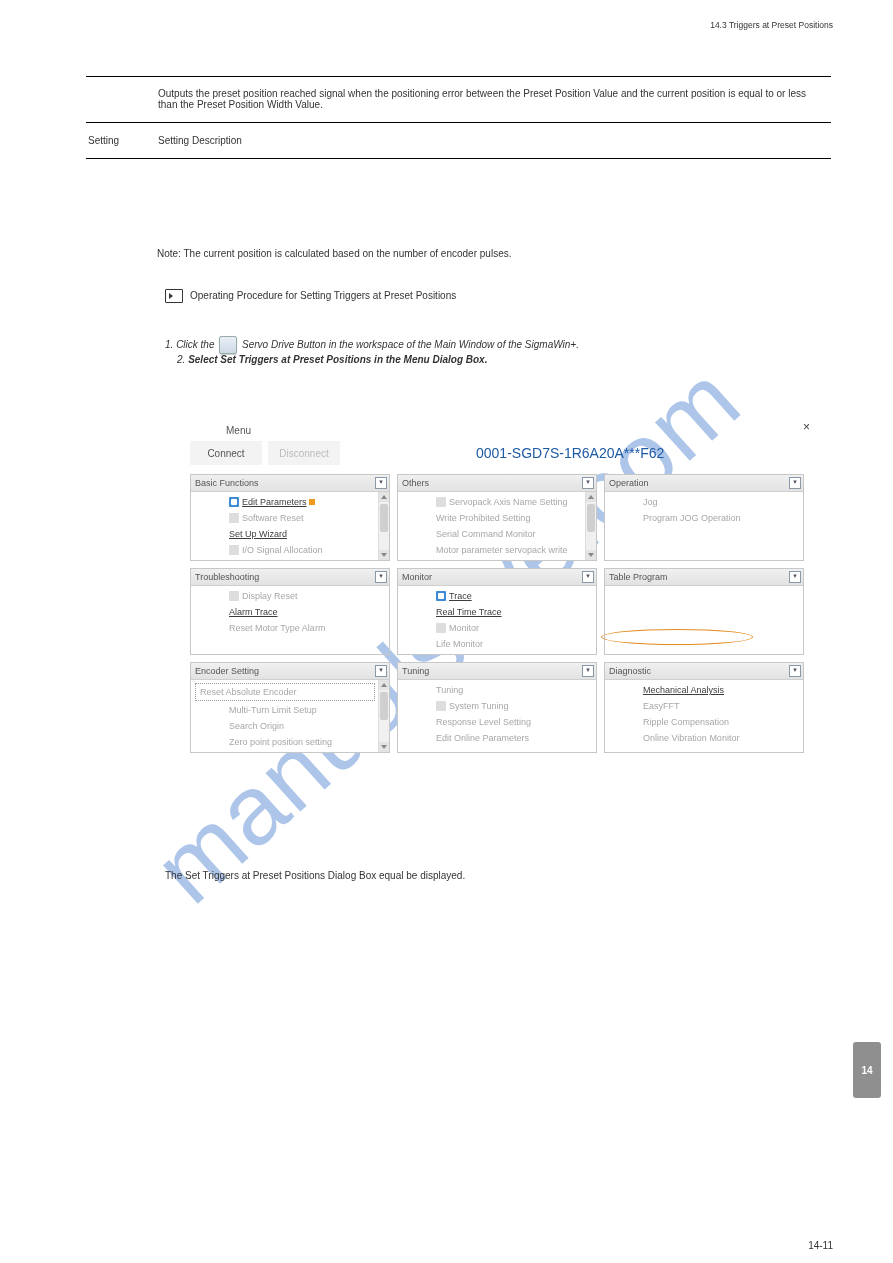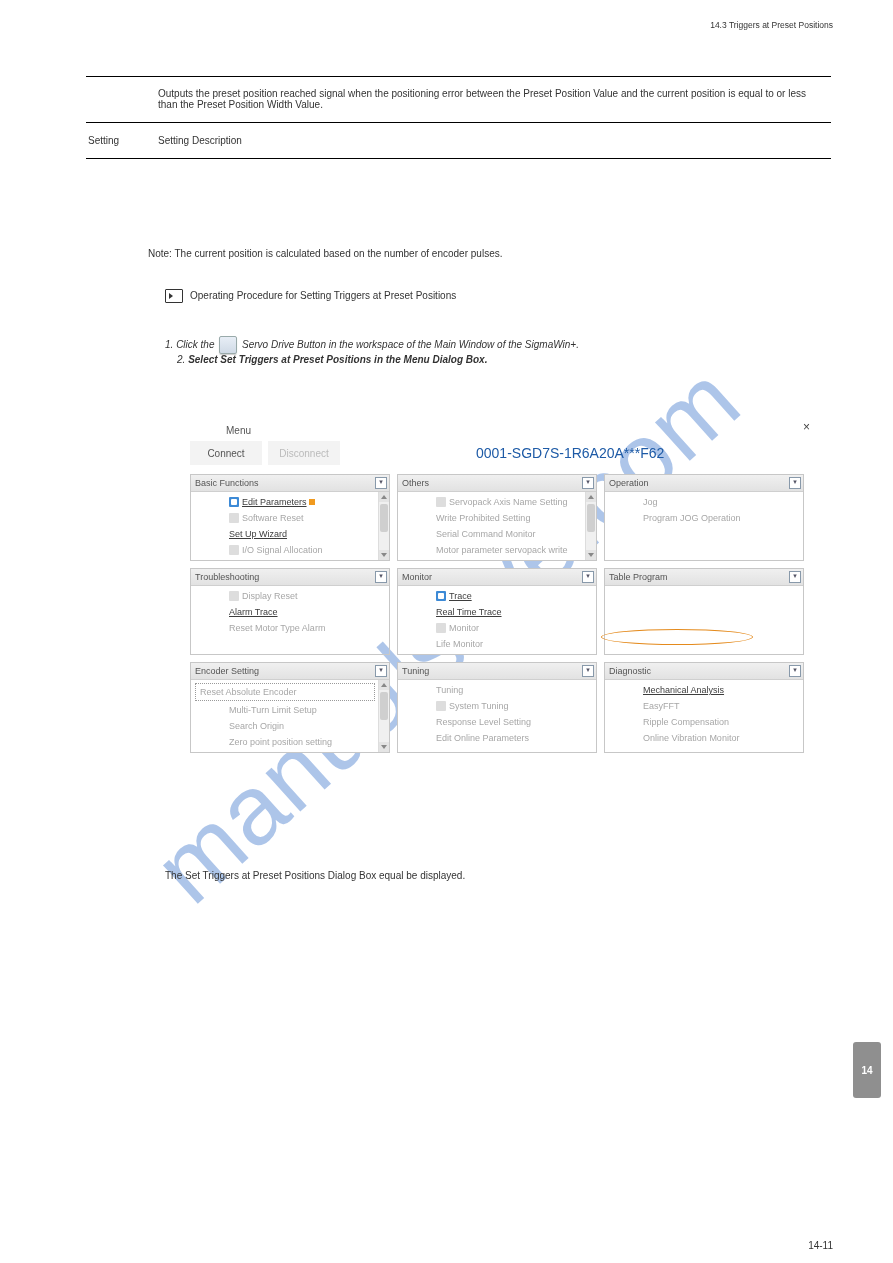--- a/index.html
+++ b/index.html
@@ -5,21 +5,21 @@
   html, body { margin:0; padding:0; background:#fff; font-family:Arial,Helvetica,sans-serif; color:#333; }
   .page { width:893px; height:1263px; position:relative; margin:0 auto; background:#fff; }
   .header-right { position:absolute; right:60px; top:20px; font-size:8.5px; color:#333; }
   .top-rule { position:absolute; left:86px; top:76px; width:745px; border-top:1.2px solid #000; }
   .table { position:absolute; left:86px; top:76px; width:745px; }
   .trow { display:flex; border-bottom:1.2px solid #000; }
   .tcell-l { width:70px; padding:12px 6px 12px 2px; font-size:10px; box-sizing:border-box; }
   .tcell-r { flex:1; padding:12px 6px 12px 2px; font-size:10px; box-sizing:border-box; }
   .tcell-l.empty { padding-top:12px; padding-bottom:12px; }
   
-  .note { position:absolute; left:148px; top:248px; font-size:10px; }
+  .note { position:absolute; left:157px; top:248px; font-size:10px; }
   .note-icon { position:absolute; left:165px; top:289px; width:16px; height:12px; border:1.2px solid #333; border-radius:1px; }
   .note-icon::after { content:""; position:absolute; left:3px; top:3px; width:0; height:0; border-left:4px solid #333; border-top:3px solid transparent; border-bottom:3px solid transparent; }
   .note-text { position:absolute; left:190px; top:290px; font-size:10px; }
 
   .step1 { position:absolute; left:165px; top:336px; font-size:10px;font-style:italic; }
   .step1 .icon { display:inline-block; width:16px; height:16px; vertical-align:middle; background:linear-gradient(#e8eef6,#d0dae6); border:0.6px solid #9aa; border-radius:2px; margin:0 2px; position:relative; box-shadow:0 1px 1px rgba(0,0,0,0.2); }
 
   .screenshot-area { position:absolute; left:190px; top:420px; width:626px; }
   .menu-bar { display:flex; align-items:center; height:20px; font-size:10px; color:#555; position:relative;padding-left:36px; }
   .menu-close { position:absolute; right:6px; top:0; font-size:12px; color:#444; }

